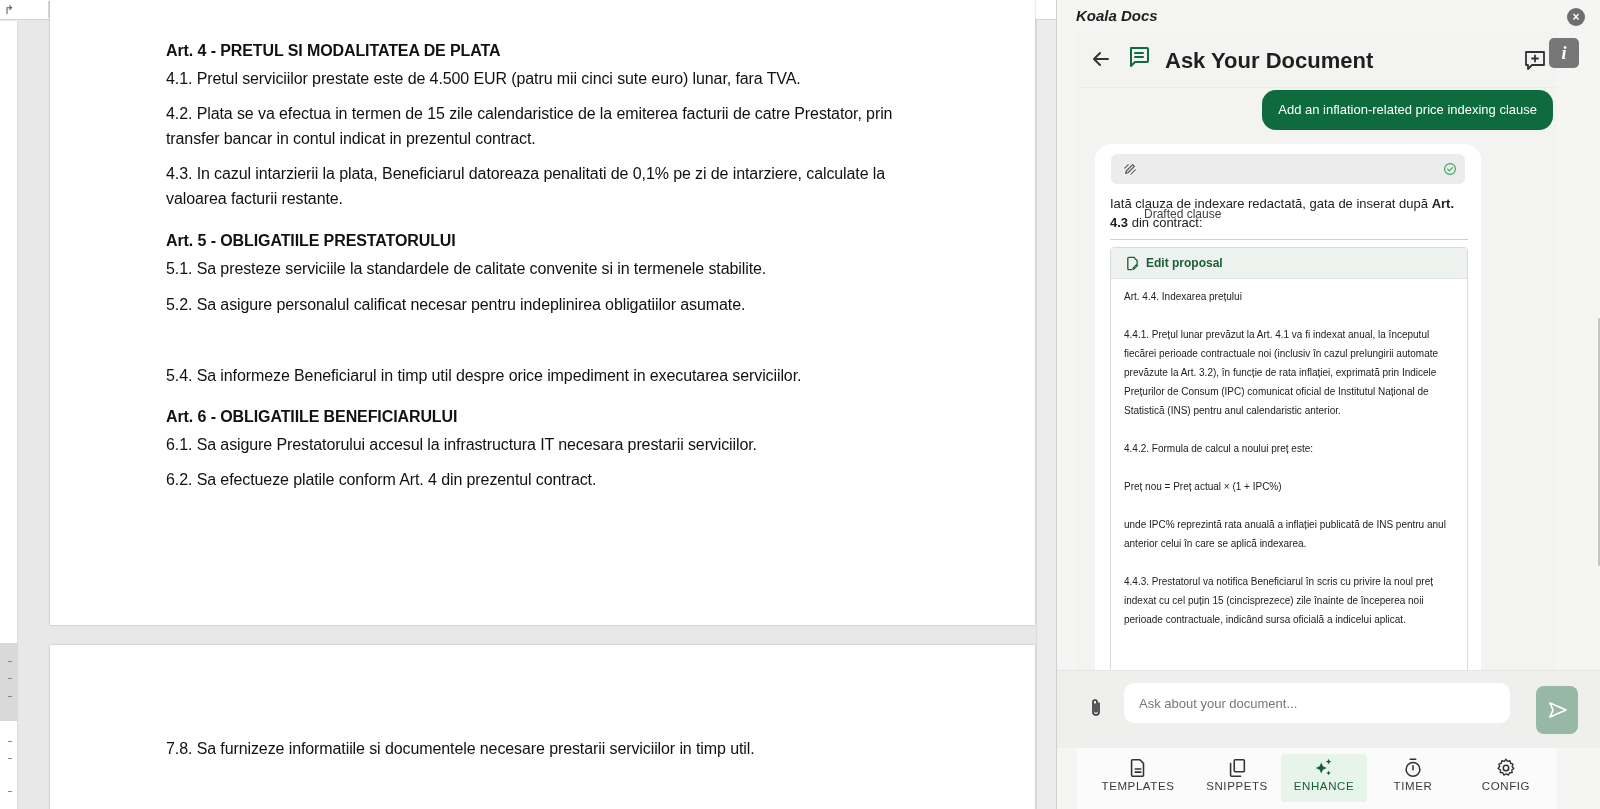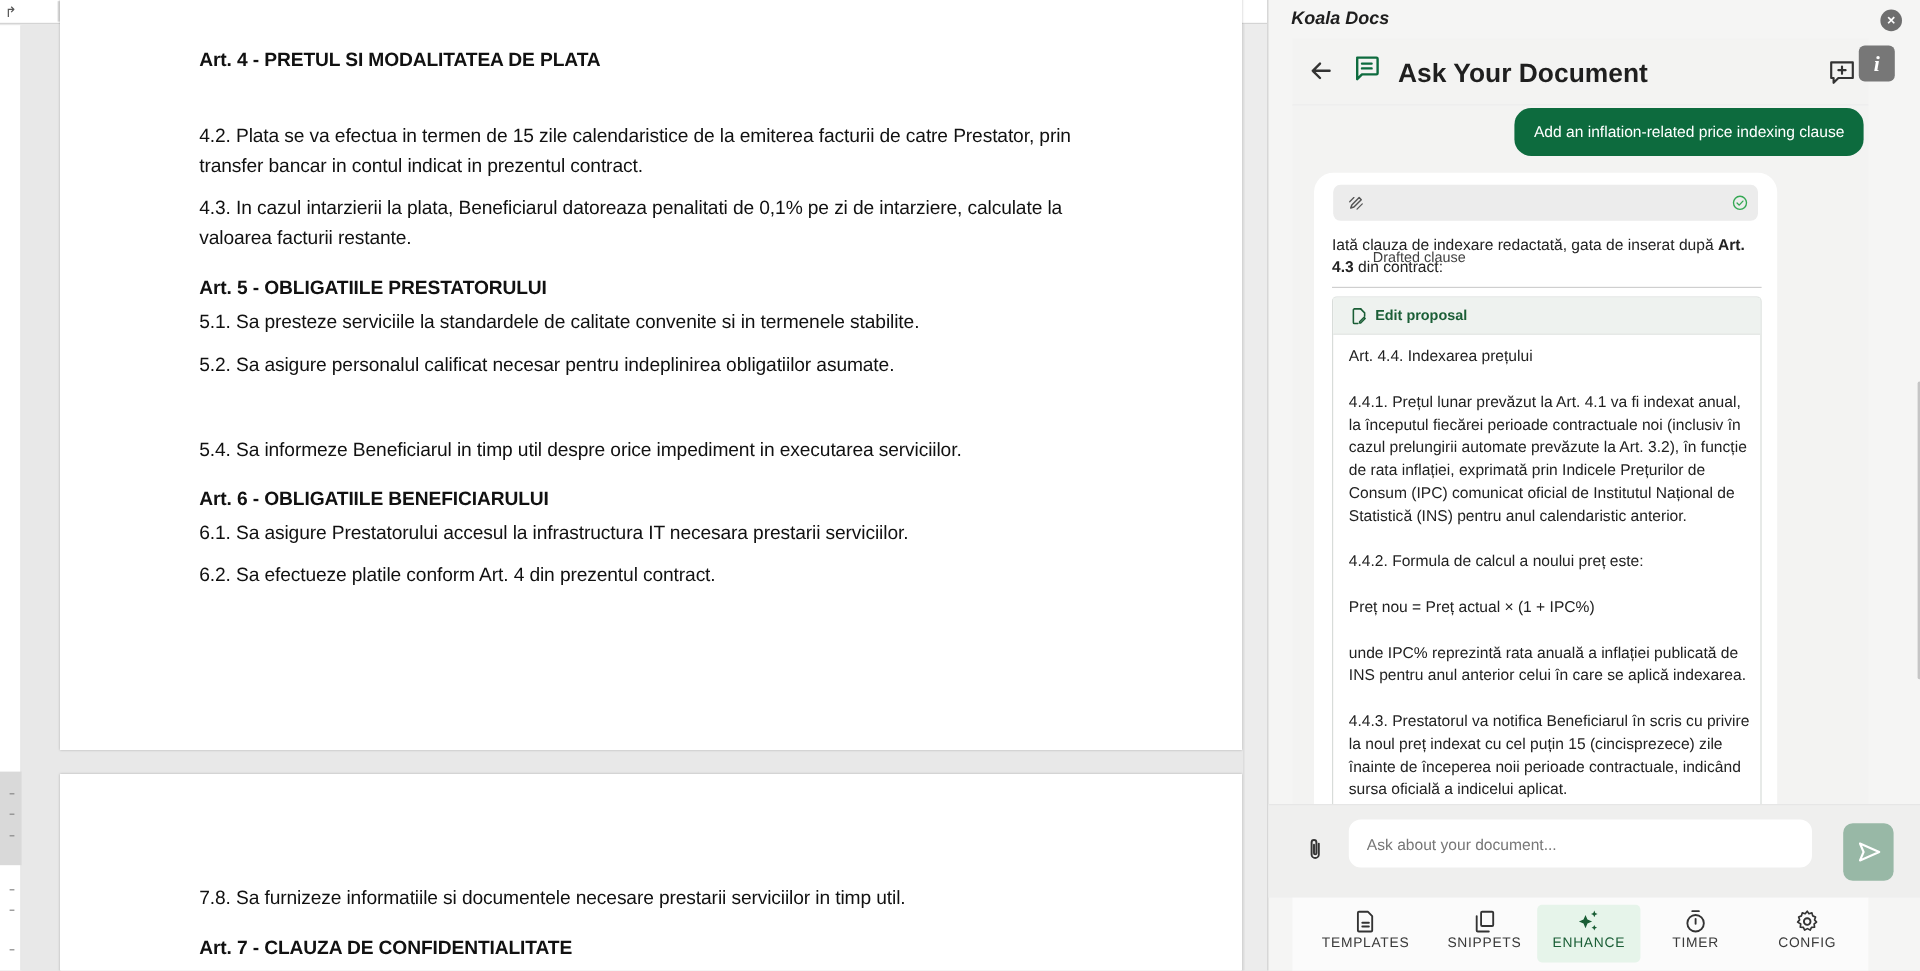--- a/index.html
+++ b/index.html
@@ -52,21 +52,21 @@
   #drafted-check { position: absolute; left: 332px; top: 8px; width: 14px; height: 14px; }
 
   #assistant-intro { position: absolute; left: 15px; top: 50px; width: 358px; font-size: 13px; line-height: 19px; color: #222; }
   #assistant-intro b { font-weight: bold; }
   #intro-divider { position: absolute; left: 15px; top: 95px; width: 358px; height: 1px; background: #cfcfcf; }
 
   #edit-proposal { position: absolute; left: 15px; top: 103px; width: 358px; height: 470px; border: 1px solid #d8dcd9; border-radius: 4px; background: #fff; }
   #edit-proposal-header { position: absolute; left: 0; top: 0; width: 356px; height: 31px; background: #eef2ef; border-bottom: 1px solid #e3e7e4; }
   #edit-proposal-icon { position: absolute; left: 14px; top: 8px; width: 15px; height: 15px; }
   #edit-proposal-label { position: absolute; left: 35px; top: 8px; font-size: 12px; font-weight: bold; color: #1a5e36; cursor: pointer; }
-  #edit-proposal-body { position: absolute; left: 13px; top: 39px; width: 336px; font-size: 13px; line-height: 19px; color: #222; }
+  #edit-proposal-body { position: absolute; left: 13px; top: 39px; width: 336px; font-size: 10px; line-height: 19px; color: #222; }
   .prop-para { margin-bottom: 19px; white-space: normal; }
 
   #panel-scrollbar { position: absolute; left: 541px; top: 318px; width: 3px; height: 248px; background: #c5c5c5; border-radius: 2px; }
 
   
   #input-bar { position: absolute; left: 0; top: 670px; width: 544px; height: 78px; background: #efefee; border-top: 1px solid #e6e6e6; }
   #attach-button { position: absolute; left: 30px; top: 26px; width: 18px; height: 22px; cursor: pointer; }
   #ask-input { position: absolute; left: 67px; top: 12px; width: 386px; height: 40px; background: #fff; border: none; border-radius: 10px; font-family: "Liberation Sans", sans-serif; font-size: 13px; color: #333; padding: 0 15px; outline: none; }
   #ask-input::placeholder { color: #777; }
   #send-button { position: absolute; left: 479px; top: 15px; width: 42px; height: 48px; background: #98b8a6; border-radius: 8px; cursor: pointer; }
@@ -143,36 +143,36 @@
     <div class="vr-tick" style="top:640px"></div>
     <div class="vr-tick" style="top:657px"></div>
     <div class="vr-tick" style="top:675px"></div>
     <div class="vr-tick" style="top:720px"></div>
     <div class="vr-tick" style="top:737px"></div>
     <div class="vr-tick" style="top:770px"></div>
   </div>
 
   <div id="page-1" class="page">
     <div class="doc-text bold" style="top:52px">Art. 4 - PRETUL SI MODALITATEA DE PLATA</div>
+    <div class="doc-text" style="top:80px">4.1. Pretul serviciilor prestate este de 4.500 EUR (patru mii cinci sute euro) lunar, fara TVA.</div>
     <div class="doc-text" style="top:115px">4.2. Plata se va efectua in termen de 15 zile calendaristice de la emiterea facturii de catre Prestator, prin</div>
     <div class="doc-text" style="top:140px">transfer bancar in contul indicat in prezentul contract.</div>
     <div class="doc-text" style="top:175px">4.3. In cazul intarzierii la plata, Beneficiarul datoreaza penalitati de 0,1% pe zi de intarziere, calculate la</div>
     <div class="doc-text" style="top:200px">valoarea facturii restante.</div>
     <div class="doc-text bold" style="top:242px">Art. 5 - OBLIGATIILE PRESTATORULUI</div>
     <div class="doc-text" style="top:270px">5.1. Sa presteze serviciile la standardele de calitate convenite si in termenele stabilite.</div>
     <div class="doc-text" style="top:306px">5.2. Sa asigure personalul calificat necesar pentru indeplinirea obligatiilor asumate.</div>
     <div class="doc-text" style="top:377px">5.4. Sa informeze Beneficiarul in timp util despre orice impediment in executarea serviciilor.</div>
     <div class="doc-text bold" style="top:418px">Art. 6 - OBLIGATIILE BENEFICIARULUI</div>
     <div class="doc-text" style="top:446px">6.1. Sa asigure Prestatorului accesul la infrastructura IT necesara prestarii serviciilor.</div>
     <div class="doc-text" style="top:481px">6.2. Sa efectueze platile conform Art. 4 din prezentul contract.</div>
   </div>
 
   <div id="page-2" class="page">
     <div class="doc-text" style="top:95px">7.8. Sa furnizeze informatiile si documentele necesare prestarii serviciilor in timp util.</div>
-    <div class="doc-text bold" style="top:137px">Art. 7 - CLAUZA DE CONFIDENTIALITATE</div>
   </div>
 
   <div id="doc-scrollbar"></div>
 </div>
 
 <div id="panel">
   <div id="panel-title">Koala Docs</div>
   <div id="panel-close">×</div>
 
   <div id="chat-header">

